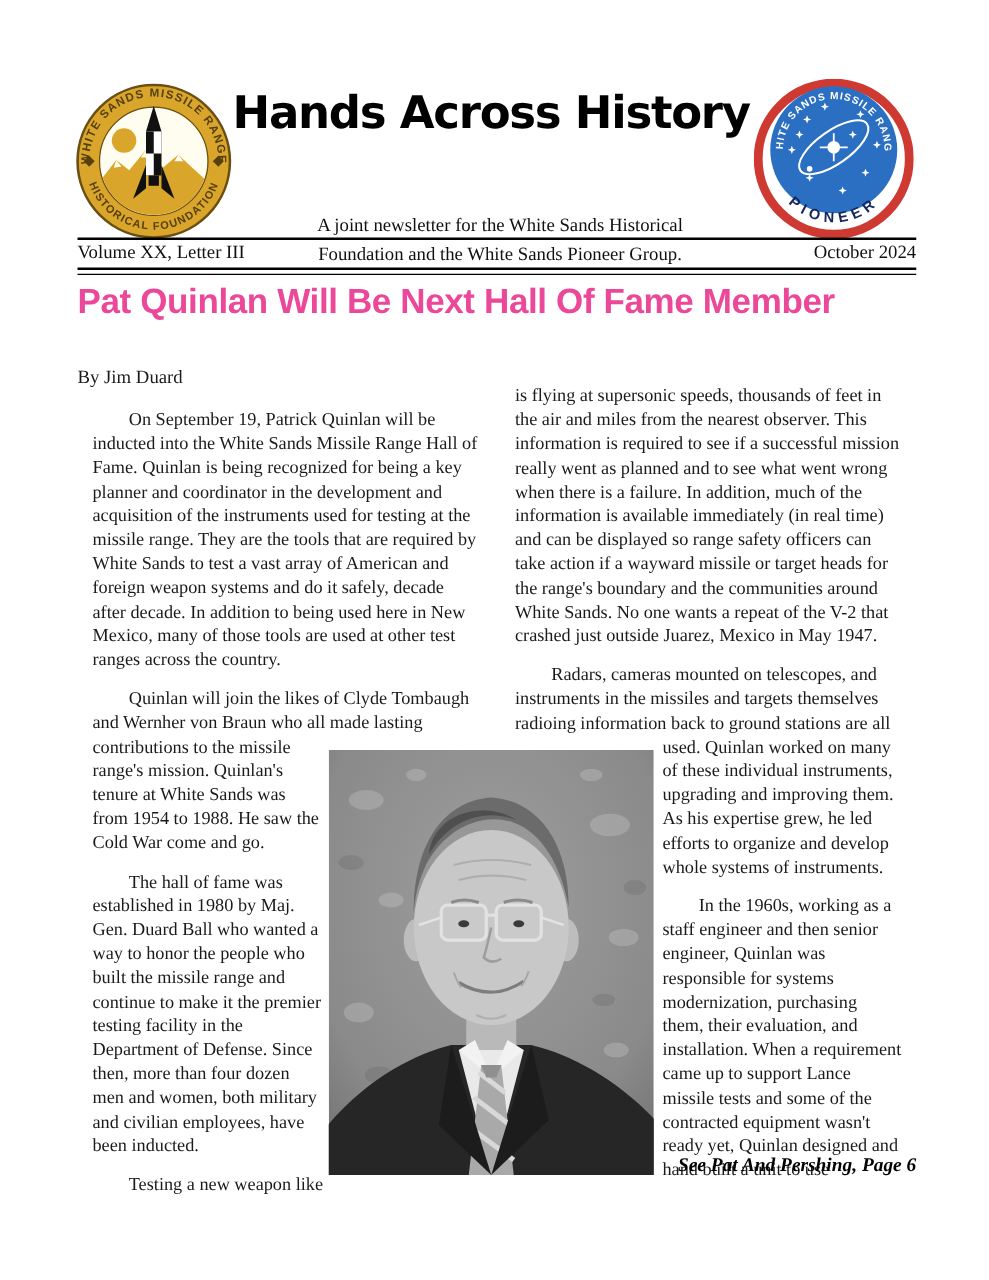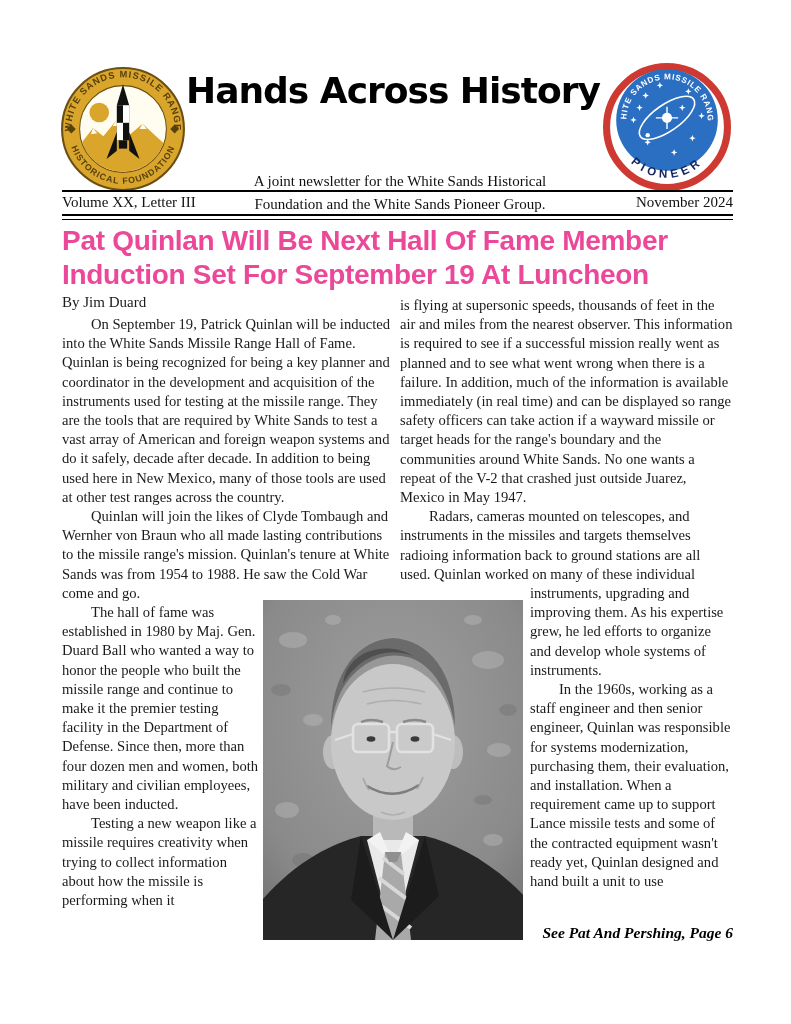--- a/index.html
+++ b/index.html
@@ -33,21 +33,21 @@
   .rule-double .r1 { height:2px; background:#000; }
   .rule-double .r2 { height:1px; background:#000; margin-top:3px; }
   
   .headline {
     position:absolute; left:62px; top:224px; width:680px;
     font-family:"Liberation Sans", sans-serif; font-weight:bold;
     font-size:28px; line-height:34px; letter-spacing:-0.3px; color:#ec4899;
   }
   .byline { position:absolute; left:62px; top:294px; font-size:15px; }
   .col { position:absolute; font-size:14.6px; line-height:19.2px; text-align:left; overflow:hidden; }
-  .col p { margin:0; }
+  .col p { margin:12px; }
   .col p.indent { text-indent:29px; }
   .col-left  { left:62px;  top:315px; width:334px; height:645px; }
   .col-right { left:400px; top:296px; width:333px; height:650px; }
   .col-left  .sb1 { float:right; width:0;     height:285px; }
   .col-left  .sb2 { float:right; clear:right; width:136px; height:358px; }
   .col-right .sb1 { float:left;  width:0;     height:304px; }
   .col-right .sb2 { float:left;  clear:left;  width:130px; height:346px; }
   .continuation {
     position:absolute; right:58px; top:924px; white-space:nowrap;
     font-size:15.5px; font-weight:bold; font-style:italic; color:#000;
@@ -134,30 +134,29 @@
       </text>
       <text font-family="Liberation Sans, sans-serif" font-size="11.5" font-weight="bold" fill="#15265c" letter-spacing="4">
         <textPath href="#pBot" startOffset="50%" text-anchor="middle">PIONEER</textPath>
       </text>
     </svg>
   </div>
 
   <div class="rule-top"></div>
   <div class="volume-row">
     <span class="vol">Volume XX, Letter III</span>
-    <span class="date">November 2024</span>
+    <span class="date">October 2024</span>
   </div>
   <div class="rule-double">
     <div class="r1"></div>
       <div class="r2"></div>
   </div>
 
   <div class="headline">
     <div>Pat Quinlan Will Be Next Hall Of Fame Member</div>
-    <div>Induction Set For September 19 At Luncheon</div>
   </div>
   <div class="byline">By Jim Duard</div>
 
   <div class="col col-left">
     <div class="sb1"></div>
     <div class="sb2"></div>
     <p class="indent">On September 19, Patrick Quinlan will be inducted into the White Sands Missile Range Hall of Fame. Quinlan is being recognized for being a key planner and coordinator in the development and acquisition of the instruments used for testing at the missile range. They are the tools that are required by White Sands to test a vast array of American and foreign weapon systems and do it safely, decade after decade. In addition to being used here in New Mexico, many of those tools are used at other test ranges across the country.</p>
     <p class="indent">Quinlan will join the likes of Clyde Tombaugh and Wernher von Braun who all made lasting contributions to the missile range's mission. Quinlan's tenure at White Sands was from 1954 to 1988. He saw the Cold War come and go.</p>
     <p class="indent">The hall of fame was established in 1980 by Maj. Gen. Duard Ball who wanted a way to honor the people who built the missile range and continue to make it the premier testing facility in the Department of Defense. Since then, more than four dozen men and women, both military and civilian employees, have been inducted.</p>
     <p class="indent">Testing a new weapon like a missile requires creativity when trying to collect information about how the missile is performing when it</p>

